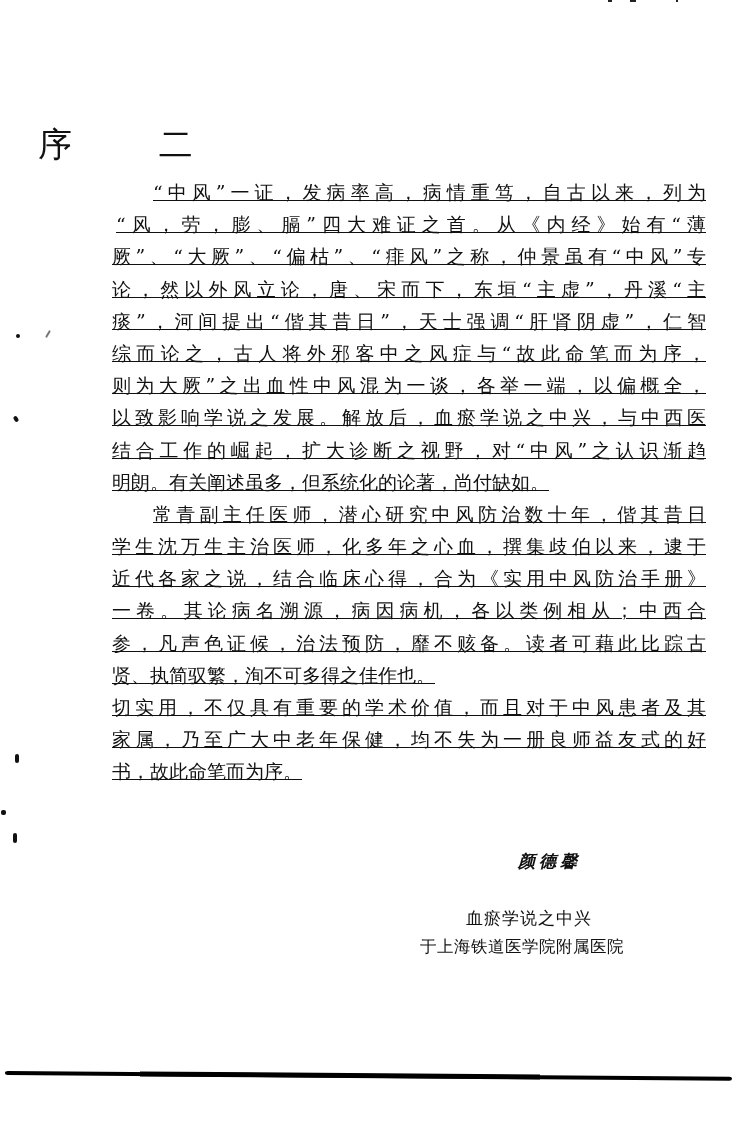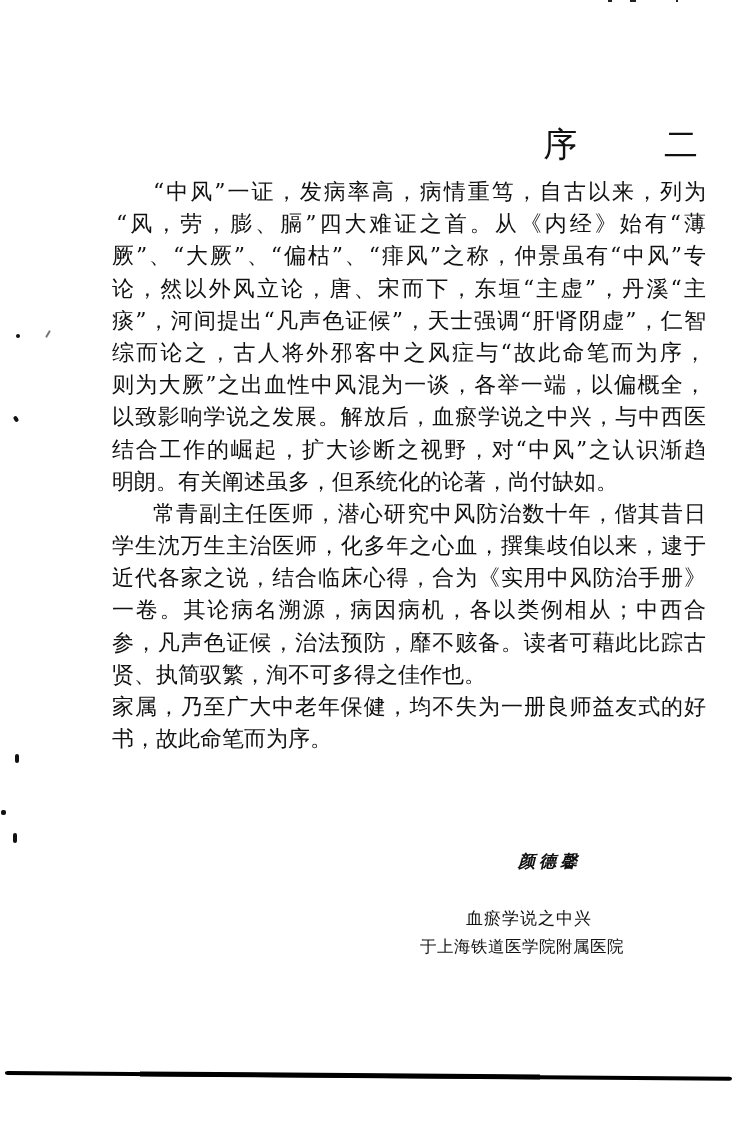--- a/index.html
+++ b/index.html
@@ -26,43 +26,44 @@
       position: absolute;
       top: 0;
       height: 2px;
       background: #222;
     }
     .title {
       position: absolute;
       top: 122px;
       left: 0;
       width: 736px;
-      text-align: right;
+      text-align: left;
       font-size: 34px;
       letter-spacing: 38px;
       padding-left: 38px;
       box-sizing: border-box;
       font-weight: normal;
       margin: 0;
     }
     .body-text {
       position: absolute;
       top: 176px;
       left: 112px;
       width: 594px;
     }
     .line {
       display: block;
       height: 32.2px;
       line-height: 32.2px;
-      font-size: 22px;
+      font-size: 19px;
       white-space: nowrap;
       text-align: justify;
       text-align-last: justify;
       overflow: hidden;
+      text-decoration: underline;
     }
     .line.last {
       text-align-last: left;
     }
     .line.indent {
       padding-left: 41px;
     }
     .line.lead-quote {
       padding-left: 4px;
     }
@@ -133,38 +134,39 @@
 
 <h1 class="title">序 二</h1>
 
 <div class="body-text">
 
   <div>
     <span class="line indent">“中风”一证，发病率高，病情重笃，自古以来，列为</span>
     <span class="line lead-quote">“风，劳，膨、膈”四大难证之首。从《内经》始有“薄</span>
     <span class="line">厥”、“大厥”、“偏枯”、“痱风”之称，仲景虽有“中风”专</span>
     <span class="line">论，然以外风立论，唐、宋而下，东垣“主虚”，丹溪“主</span>
-    <span class="line">痰”，河间提出“凡声色证候”，天士强调“肝肾阴虚”，仁智</span>
+    <span class="line">痰”，河间提出“偕其昔日”，天士强调“肝肾阴虚”，仁智</span>
     <span class="line">综而论之，古人将外邪客中之风症与“故此命笔而为序，</span>
     <span class="line">则为大厥”之出血性中风混为一谈，各举一端，以偏概全，</span>
     <span class="line">以致影响学说之发展。解放后，血瘀学说之中兴，与中西医</span>
     <span class="line">结合工作的崛起，扩大诊断之视野，对“中风”之认识渐趋</span>
     <span class="line last">明朗。有关阐述虽多，但系统化的论著，尚付缺如。</span>
   </div>
 
   <div>
     <span class="line indent">常青副主任医师，潜心研究中风防治数十年，偕其昔日</span>
     <span class="line">学生沈万生主治医师，化多年之心血，撰集歧伯以来，逮于</span>
     <span class="line">近代各家之说，结合临床心得，合为《实用中风防治手册》</span>
     <span class="line">一卷。其论病名溯源，病因病机，各以类例相从；中西合</span>
     <span class="line">参，凡声色证候，治法预防，靡不赅备。读者可藉此比踪古</span>
     <span class="line last">贤、执简驭繁，洵不可多得之佳作也。</span>
   </div>
 
   <div>
+    <span class="line">切实用，不仅具有重要的学术价值，而且对于中风患者及其</span>
     <span class="line">家属，乃至广大中老年保健，均不失为一册良师益友式的好</span>
     <span class="line last">书，故此命笔而为序。</span>
   </div>
 </div>
 
 <div class="signature">
   <div class="sig-name">颜德馨</div>
   <div class="sig-date">血瘀学说之中兴</div>
   <div class="sig-place">于上海铁道医学院附属医院</div>
 </div>

